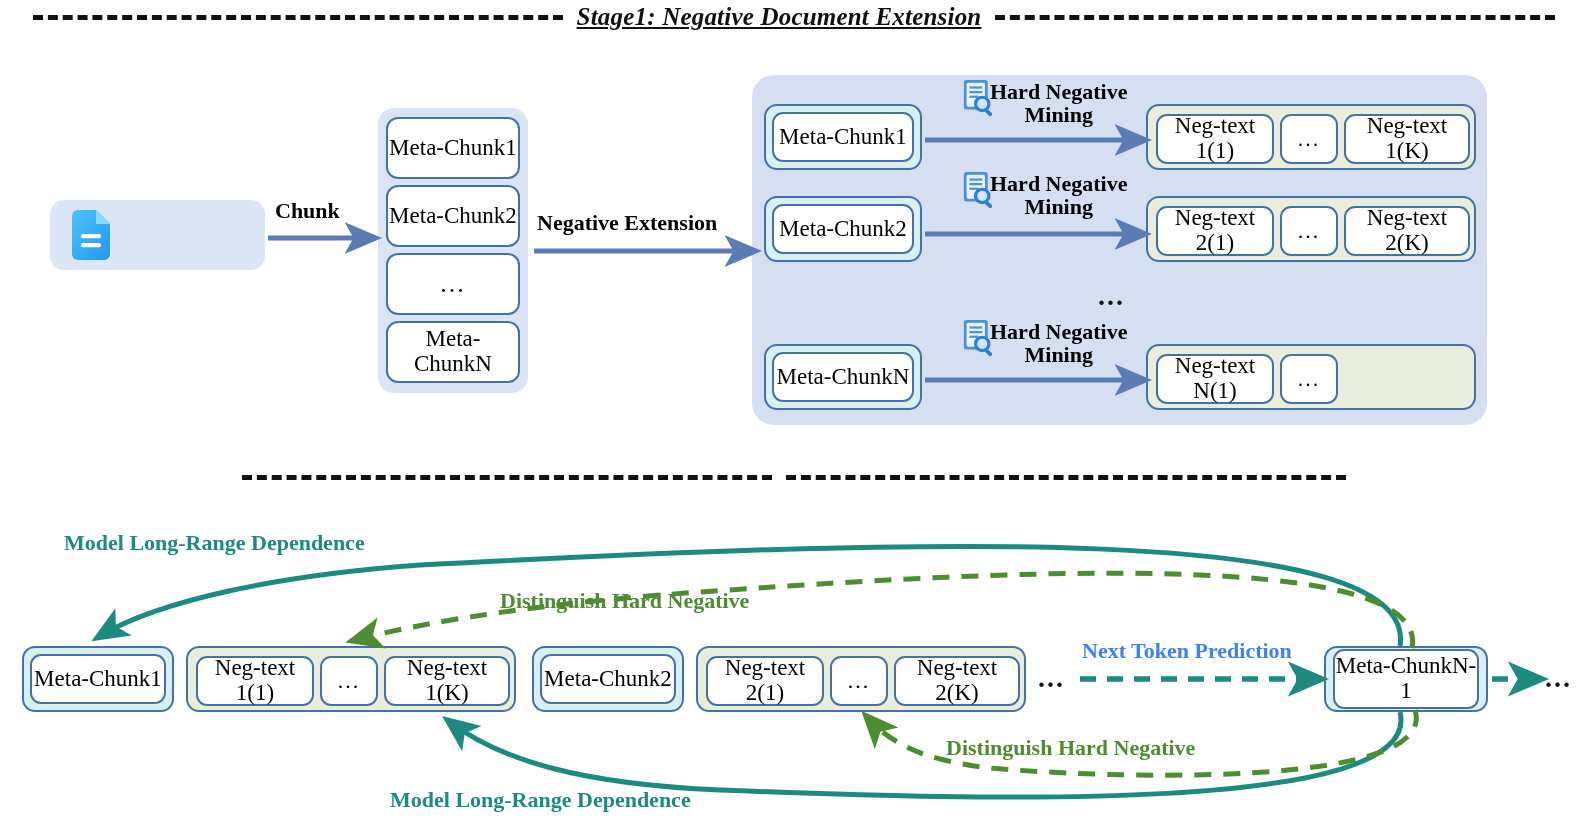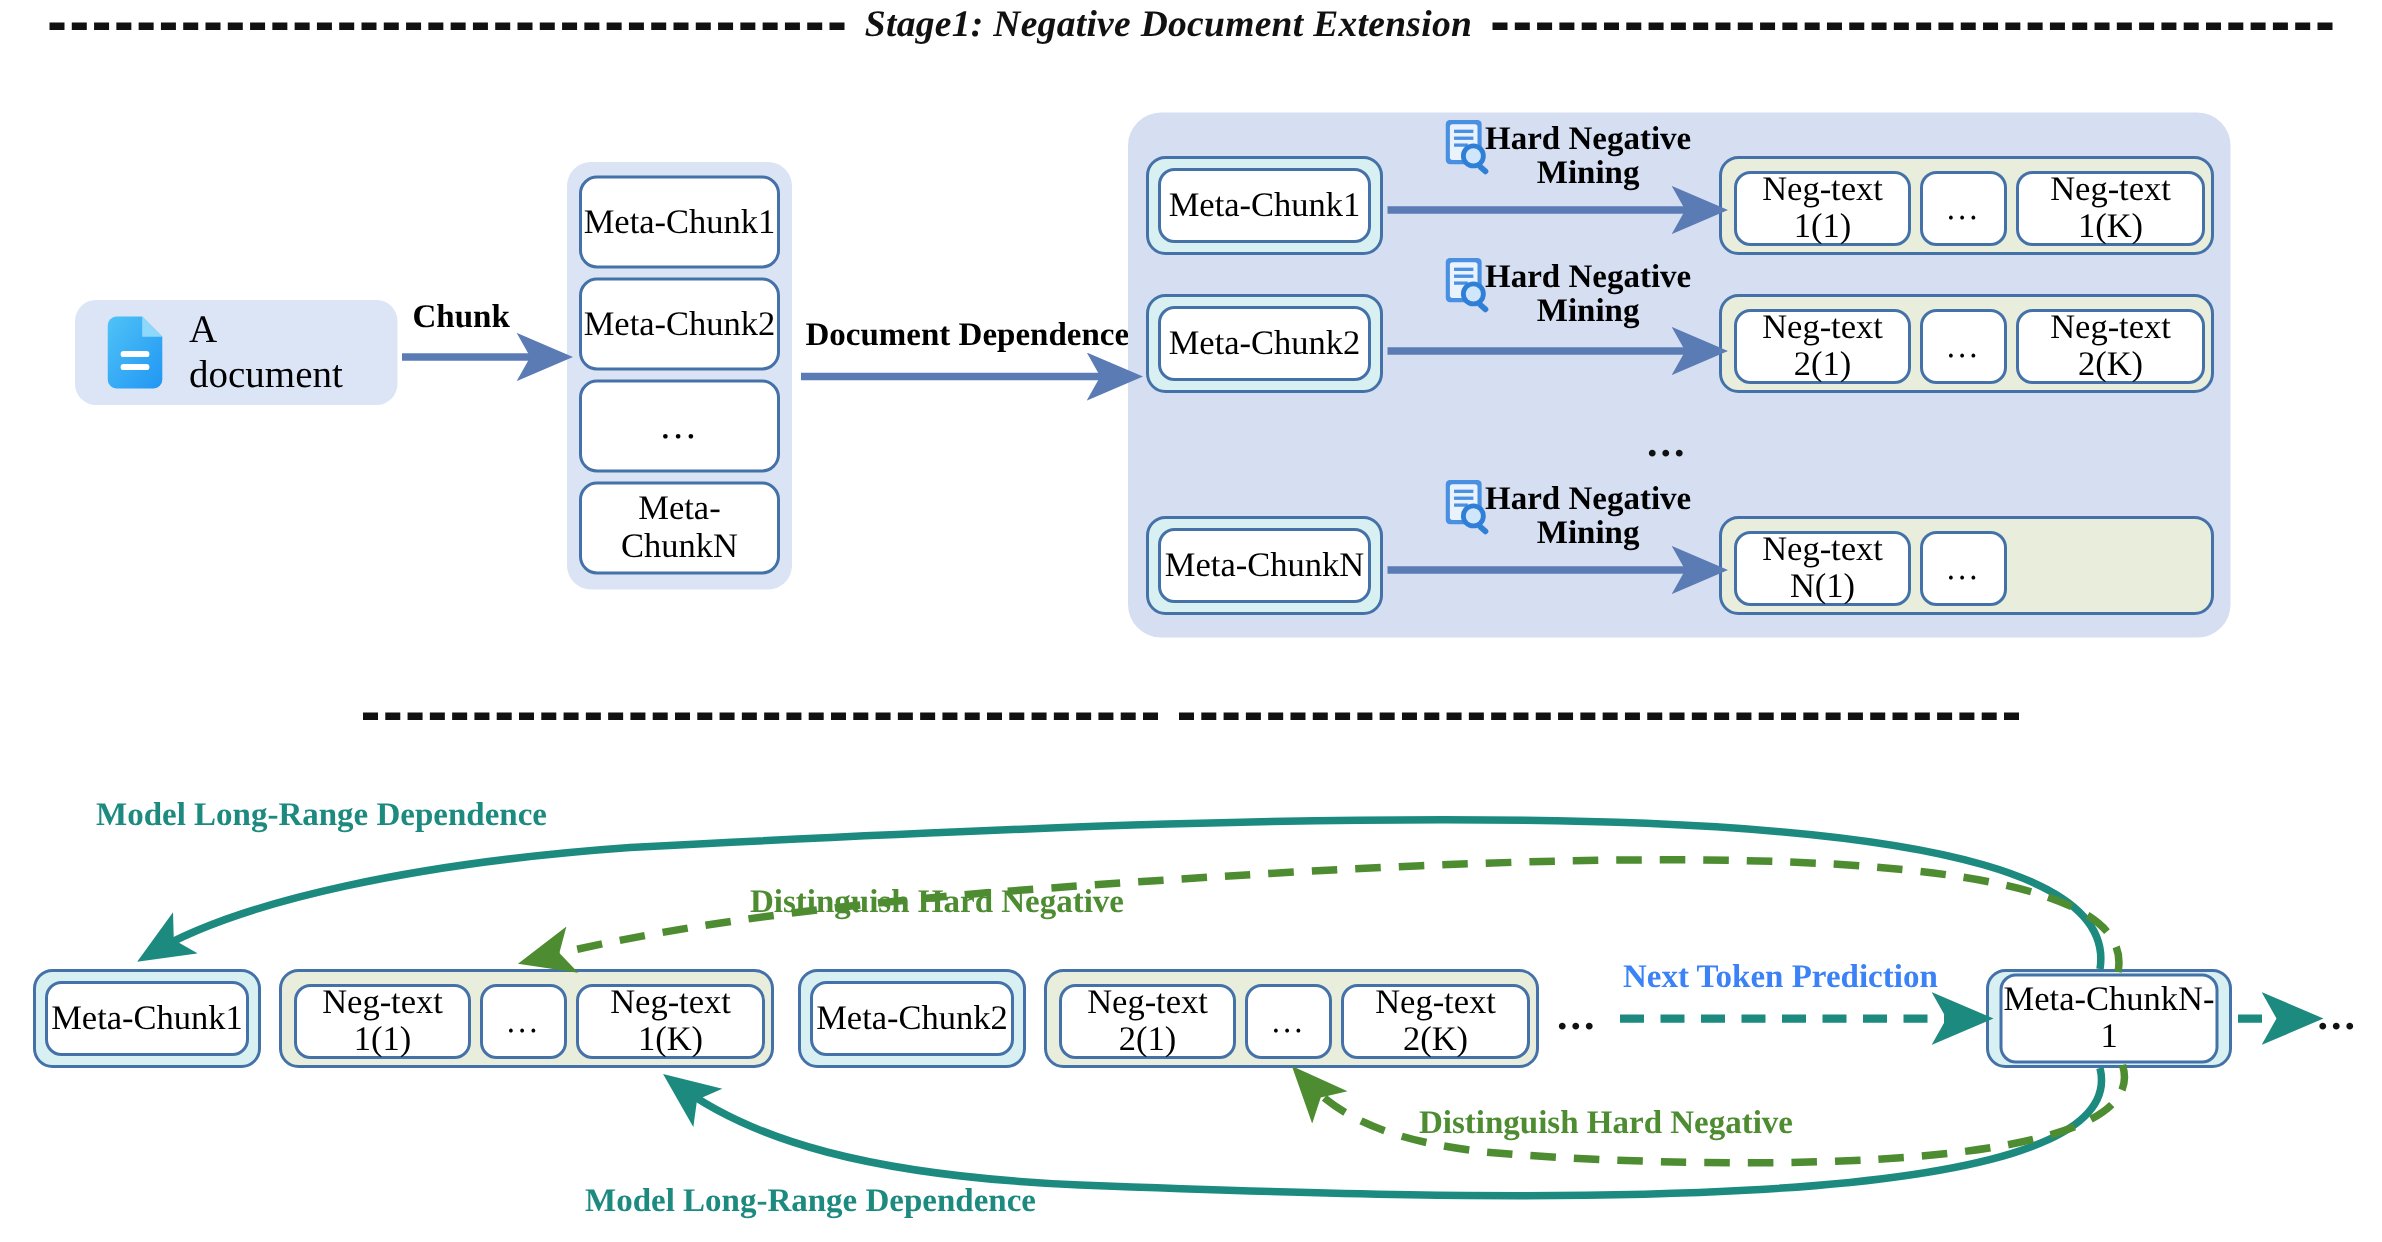--- a/index.html
+++ b/index.html
@@ -15,21 +15,21 @@
     display:flex;align-items:center;justify-content:center;gap:14px;
   }
   .dash-line{
     flex:1 1 auto;height:0;border-top:5px dashed #111;
   }
   .dash-line.left{max-width:530px;}
   .dash-line.right{max-width:560px;}
   .stage-title{
     font-family:"Liberation Serif", serif;
     font-style:italic;font-weight:700;font-size:25px;color:#111;
-    white-space:nowrap;letter-spacing:.2px;
+    white-space:nowrap;letter-spacing:.2px;text-decoration:underline;
   }
   
   .obox{
     border:2.2px solid #4472a8;border-radius:13px;
     box-sizing:border-box;display:flex;align-items:center;justify-content:center;
     position:absolute;
   }
   .ibox{
     border:2px solid #4472a8;border-radius:11px;background:#fff;
     box-sizing:border-box;display:flex;align-items:center;justify-content:center;
@@ -83,40 +83,39 @@
       <linearGradient id="dg" x1="0" y1="0" x2="1" y2="1">
         <stop offset="0%" stop-color="#4fc3f7"></stop>
           <stop offset="100%" stop-color="#2196f3"></stop>
       </linearGradient>
     </defs>
     <path d="M4 8 a6 6 0 0 1 6-6 h18 l14 14 v30 a6 6 0 0 1 -6 6 h-26 a6 6 0 0 1 -6 -6 z" fill="url(#dg)"></path>
     <path d="M28 2 l14 14 h-14 z" fill="#8ed8fb"></path>
     <rect x="13" y="26" width="20" height="4.2" rx="2" fill="#ffffff"></rect>
     <rect x="13" y="35" width="20" height="4.2" rx="2" fill="#ffffff"></rect>
   </svg>
-  <span class="doc-label">A document</span>
 </div>
 
 <div class="arrow-label" style="left:275px;top:198px;text-align:right;">Chunk</div>
 
 <div class="chunk-stack" style="left:378px;top:108px;width:150px;height:285px;"></div>
 <div class="plain-box" style="left:386px;top:117px;width:134px;height:62px;">
   <span>Meta-Chunk1</span>
 </div>
 <div class="plain-box" style="left:386px;top:185px;width:134px;height:62px;">
   <span>Meta-Chunk2</span>
 </div>
 <div class="plain-box" style="left:386px;top:253px;width:134px;height:62px;">
   <span style="font-size:26px;letter-spacing:2px;">...</span>
 </div>
 <div class="plain-box" style="left:386px;top:321px;width:134px;height:62px;">
   <span>Meta-ChunkN</span>
 </div>
 
-<div class="arrow-label" style="left:537px;top:210px;">Document Dependence</div>
+<div class="arrow-label" style="left:537px;top:210px;">Negative Extension</div>
 
 <div class="bigpanel" style="left:752px;top:75px;width:735px;height:350px;"></div>
 
 <div class="obox wrap-cyan" style="left:764px;top:104px;width:158px;height:66px;">
   <div class="ibox" style="width:142px;height:50px;">
     <span>Meta-Chunk1</span>
   </div>
 </div>
 <div class="obox wrap-green" style="left:1146px;top:104px;width:330px;height:66px;">
   <div class="ibox" style="position:absolute;left:8px;top:8px;width:118px;height:50px;">

